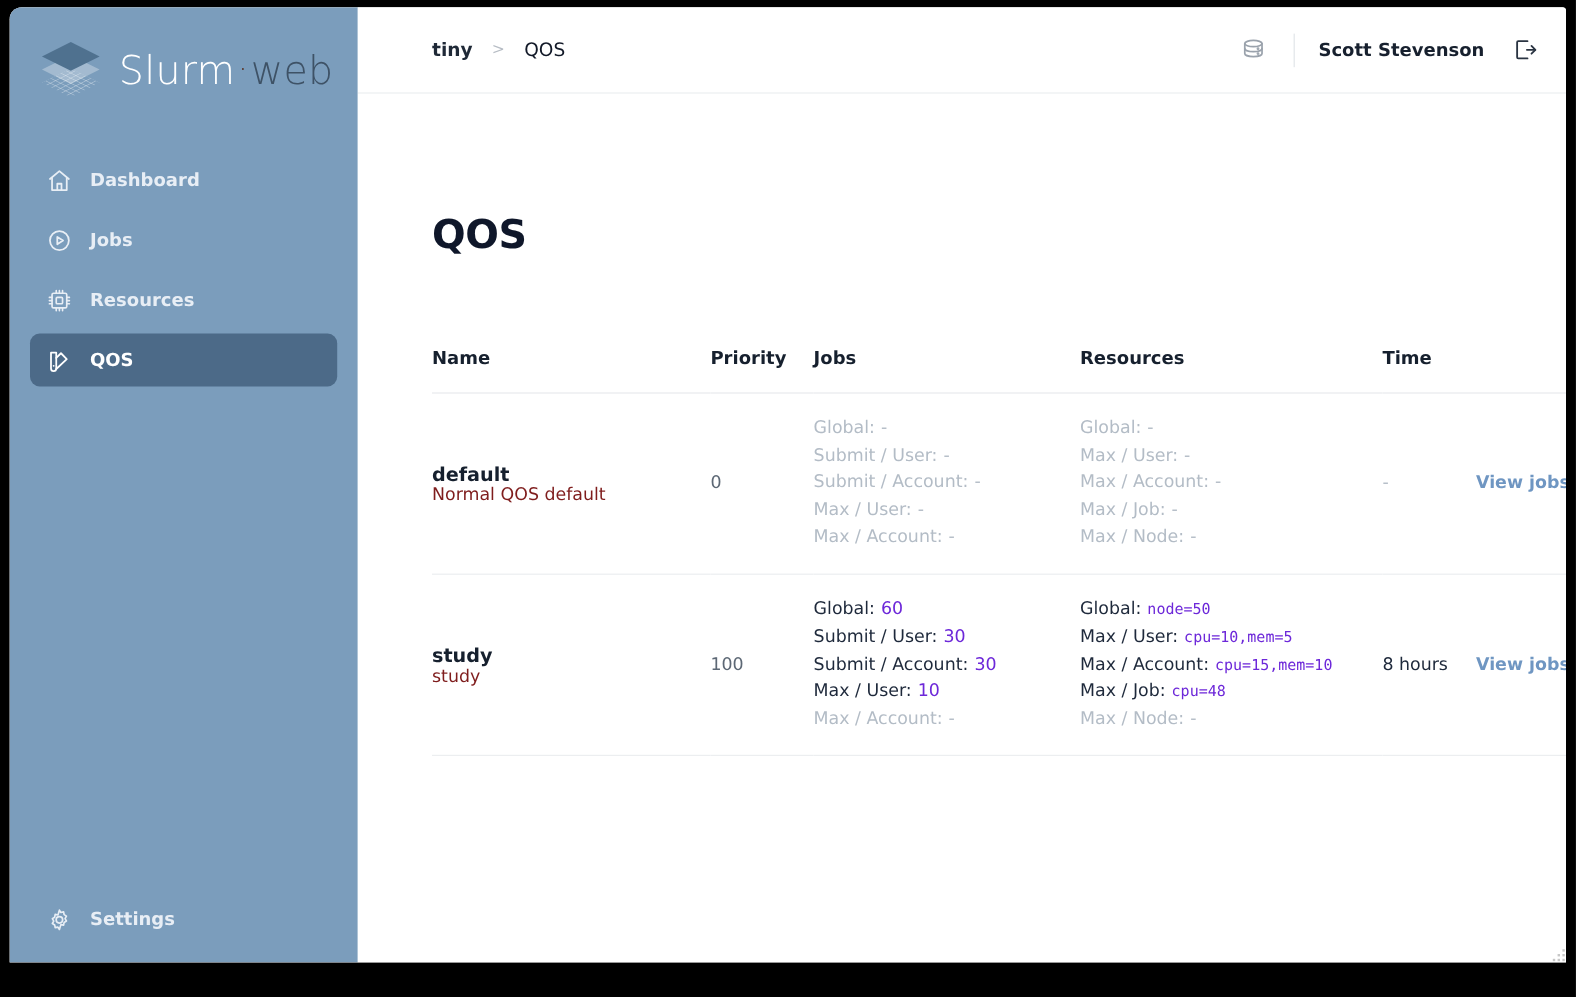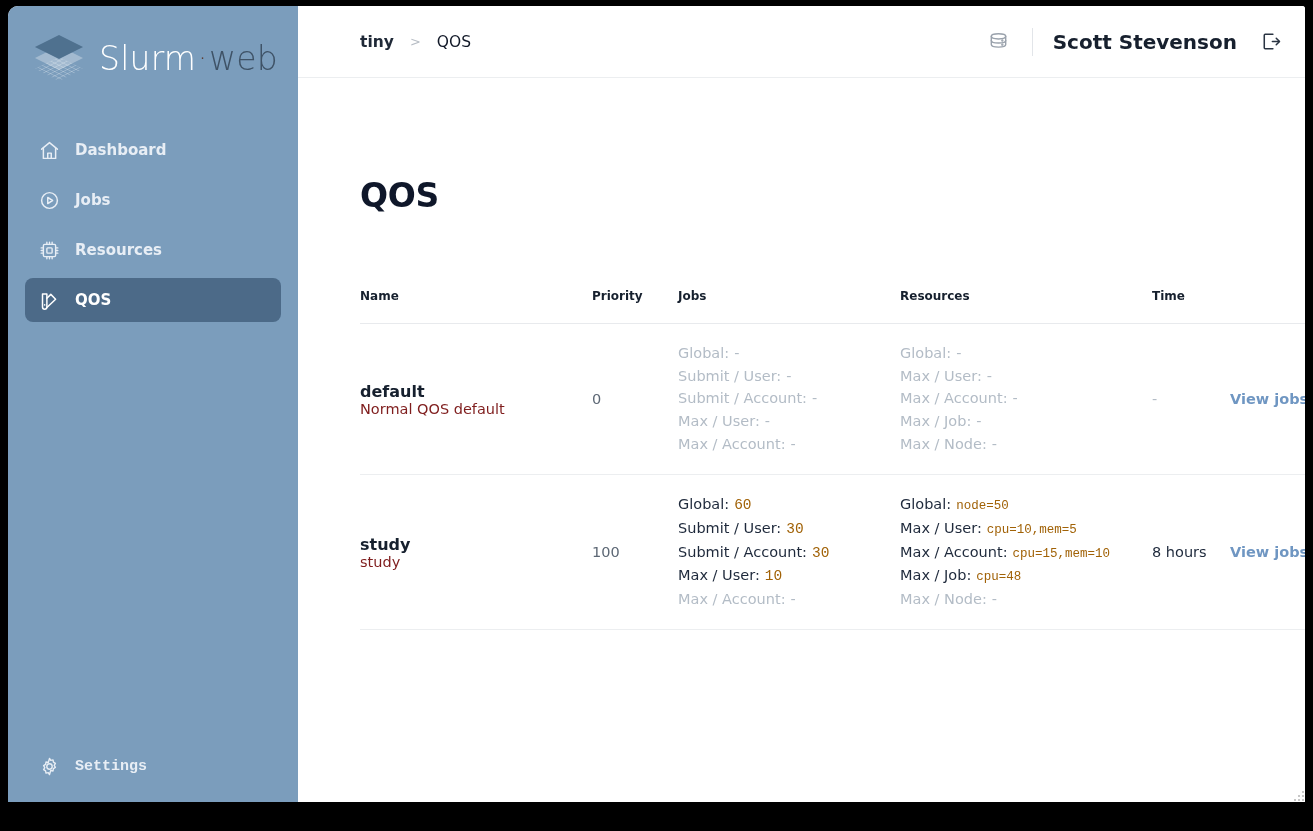--- a/index.html
+++ b/index.html
@@ -110,21 +110,20 @@
   .nav-icon {
     width: 22px; height: 22px;
     flex: 0 0 22px;
     display: flex; align-items: center; justify-content: center;
   }
   .nav-icon svg { display: block; }
 
   .nav-bottom {
     margin-top: auto;
     padding: 0 31px 14px 17px;
-    font-family: Liberation Mono, monospace;
   }
 
   
   .main {
     flex: 1 1 auto;
     background: #ffffff;
     display: flex;
     flex-direction: column;
     min-width: 0;
   }
@@ -154,21 +153,21 @@
     gap: 20px;
   }
   .icon-btn {
     width: 26px; height: 26px;
     display: flex; align-items: center; justify-content: center;
     cursor: pointer;
     color: #9aa2ac;
   }
   .vdivider { width: 1px; height: 28px; background: #e2e5e9; }
   .user-name {
-    font-size: 20px;
+    font-size: 15px;
     font-weight: 700;
     color: #17202e;
     cursor: pointer;
     white-space: nowrap;
   }
   .logout-btn { color: #2a3442; }
 
   .content {
     flex: 1 1 auto;
     padding: 0 30px 0 62px;
@@ -190,21 +189,21 @@
 
   
   table.qos-table {
     width: 100%;
     border-collapse: collapse;
     margin-top: 74px;
     table-layout: fixed;
   }
   table.qos-table th {
     text-align: left;
-    font-size: 12px;
+    font-size: 15px;
     font-weight: 700;
     color: #16202e;
     padding: 0 0 20px 0;
     border-bottom: 1px solid #e8eaed;
   }
   table.qos-table td {
     vertical-align: middle;
     padding: 22px 0;
     border-bottom: 1px solid #eceef0;
     font-size: 14.5px;
@@ -226,21 +225,21 @@
     font-size: 14.5px;
     color: #7f1d1d;
   }
   .priority-val { color: #5d6875; font-size: 14.5px; }
 
   .kv-list { display: flex; flex-direction: column; gap: 7.5px; }
   .kv-row { white-space: nowrap; line-height: 1.05; }
   .kv-key { font-size: 14.5px; }
   .kv-val { font-size: 14.5px; padding-left: 5px; }
   .kv-row.set  .kv-key { color: #1e293b; }
-  .kv-row.set  .kv-val { color: #a16207; font-family: Liberation Mono, monospace; }
+  .kv-row.set  .kv-val { color: #6d28d9; }
   .kv-row.unset .kv-key,
   .kv-row.unset .kv-val { color: #b3bcc6; }
   .kv-val.mono {
     font-family: "DejaVu Sans Mono", monospace;
     font-size: 12.5px;
   }
 
   .time-val { color: #1e293b; font-size: 14.5px; }
   .time-val.unset { color: #b3bcc6; }
 

